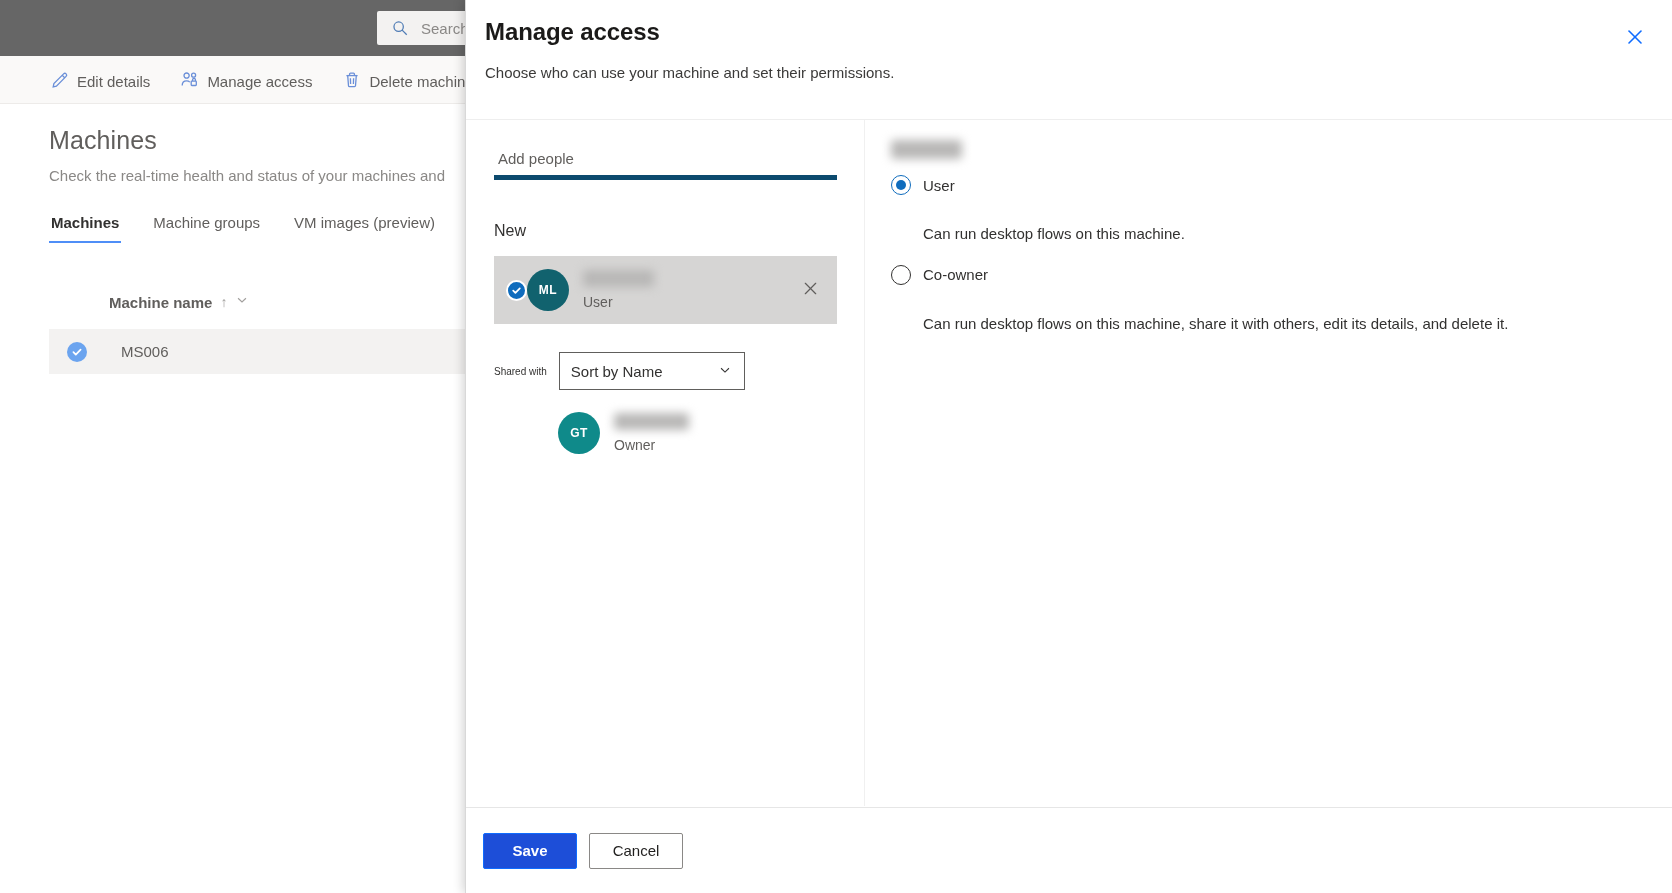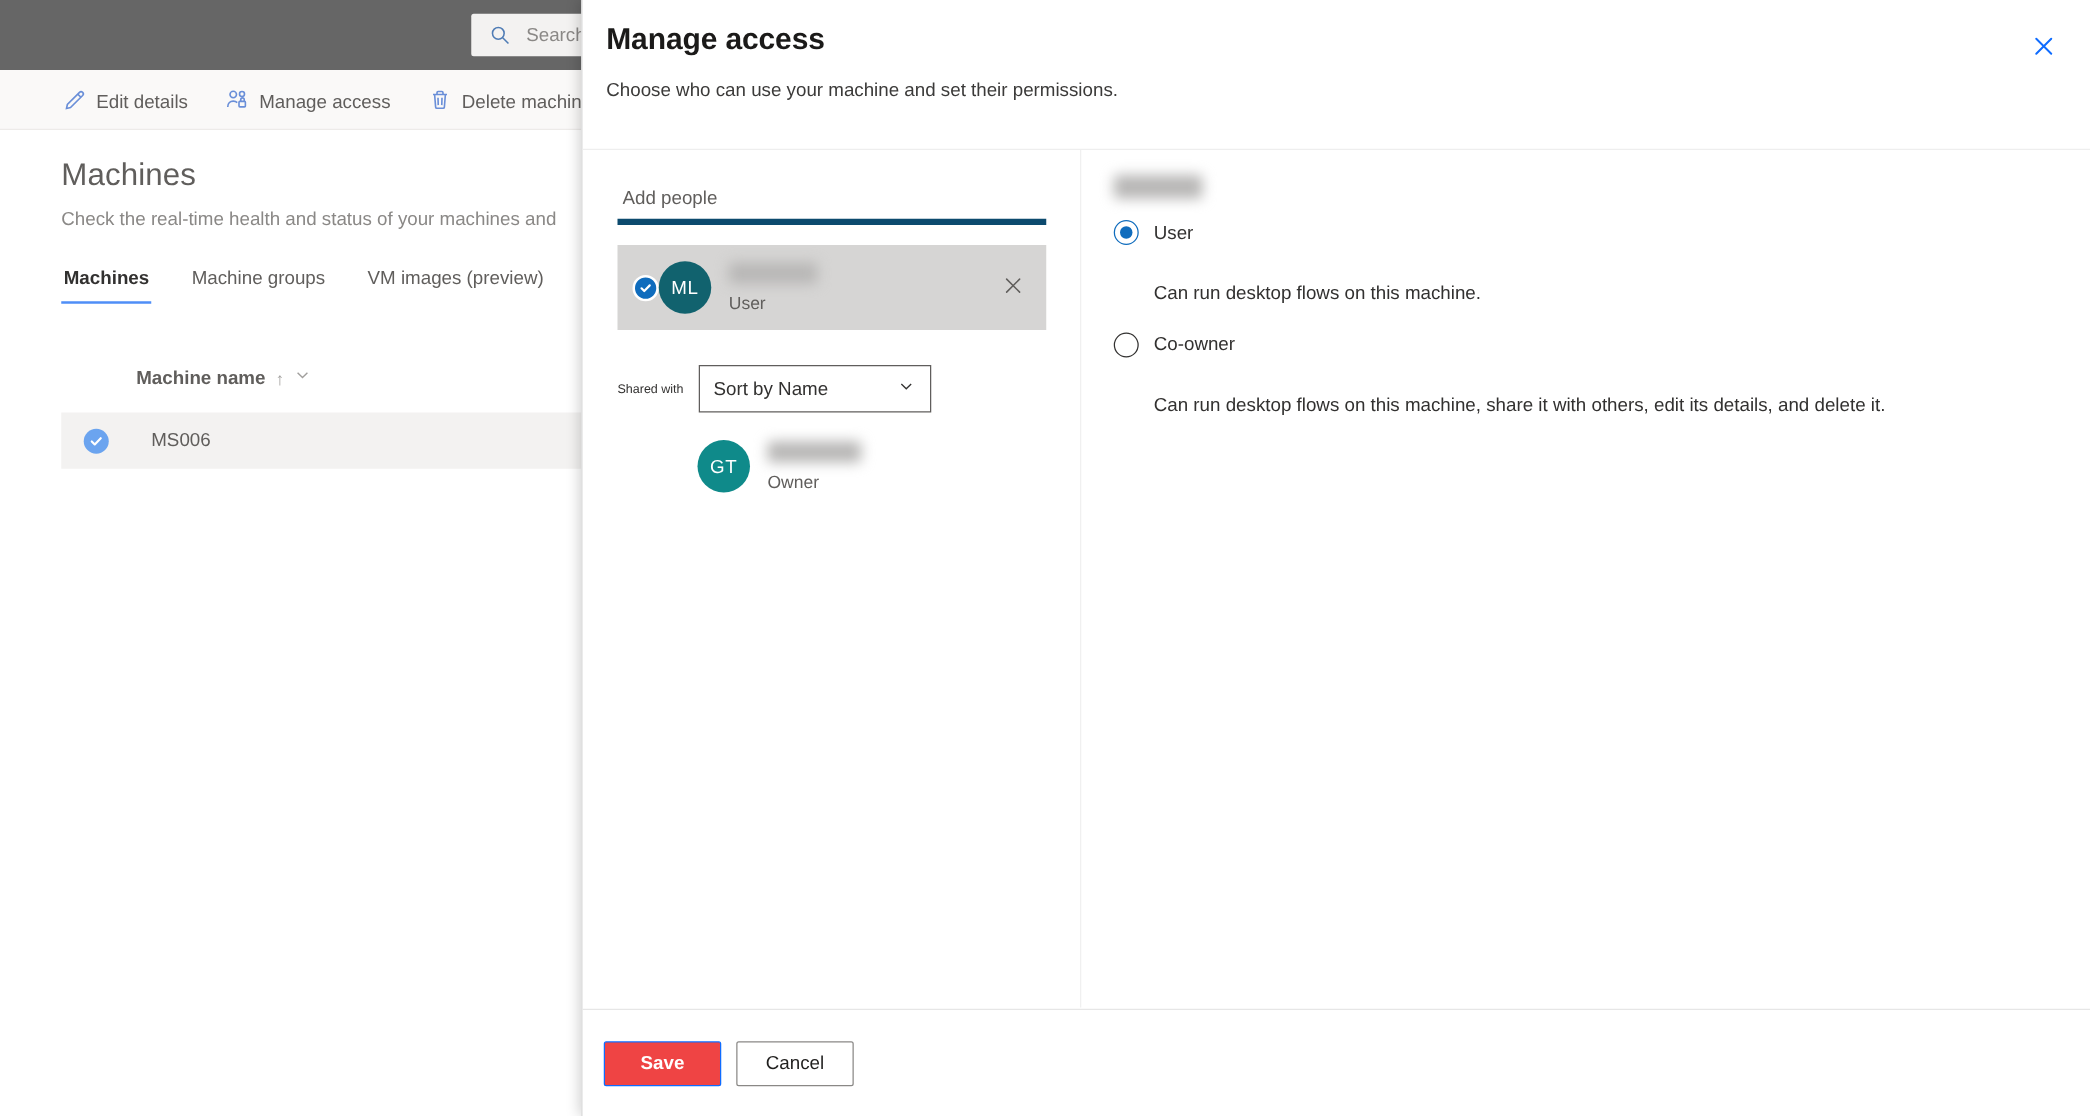--- a/index.html
+++ b/index.html
@@ -254,22 +254,22 @@
     display: flex;
     align-items: center;
     justify-content: center;
     flex: 0 0 auto;
   }
   .person-check svg { width: 11px; height: 11px; }
   .avatar {
     width: 42px; height: 42px;
     border-radius: 50%;
     color: #ffffff;
-    font-size: 15px;
-    font-weight: 400;
+    font-size: 12px;
+    font-weight: 700;
     display: flex;
     align-items: center;
     justify-content: center;
     flex: 0 0 auto;
     letter-spacing: .5px;
   }
   .person-meta {
     flex: 1 1 auto;
     margin-left: 14px;
     min-width: 0;
@@ -400,21 +400,21 @@
   .btn {
     height: 36px;
     min-width: 94px;
     font-size: 15px;
     font-family: "Liberation Sans", sans-serif;
     cursor: pointer;
     border-radius: 2px;
     padding: 0 16px;
   }
   .btn-primary {
-    background: #ef4444;
+    background: #1d4ed8;
     color: #ffffff;
     border: 1px solid #0f6cff;
     font-weight: 600;
   }
   .btn-secondary {
     background: #ffffff;
     color: #201f1e;
     border: 1px solid #8a8886;
   }
 </style>
@@ -522,20 +522,21 @@
         </span>
       </button>
     </div>
 
     <div class="dlg-content">
 
       <div class="pane-left">
 
         <input class="add-people" type="text" value="" placeholder="Add people" style="">
 
+        <div class="section-label">New</div>
 
         <div class="person-row">
           <span class="person-check">
             <svg viewBox="0 0 14 14" fill="none" stroke="#ffffff" stroke-width="2.2" stroke-linecap="round" stroke-linejoin="round">
               <path d="M2.8 7.2 L5.6 10 L11.2 4.2"></path>
             </svg>
           </span>
           <span class="avatar" style="background:#11626e">ML</span>
           <span class="person-meta">
             <span class="person-name">&nbsp;&nbsp;&nbsp;&nbsp;&nbsp;&nbsp;&nbsp;&nbsp;&nbsp;&nbsp;&nbsp;&nbsp;&nbsp;&nbsp;&nbsp;&nbsp;&nbsp;</span>

